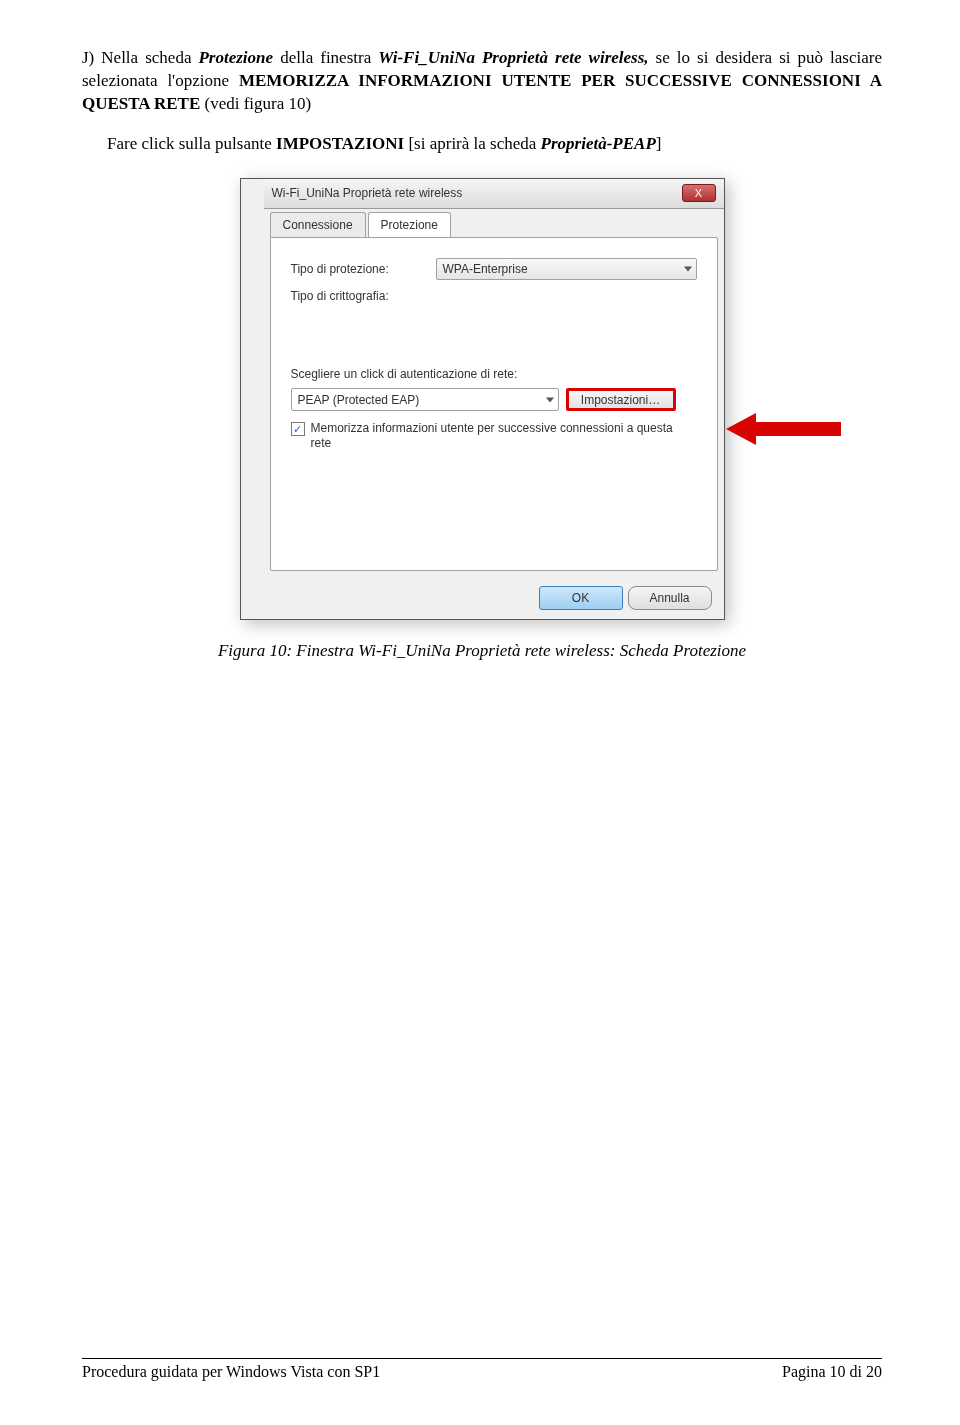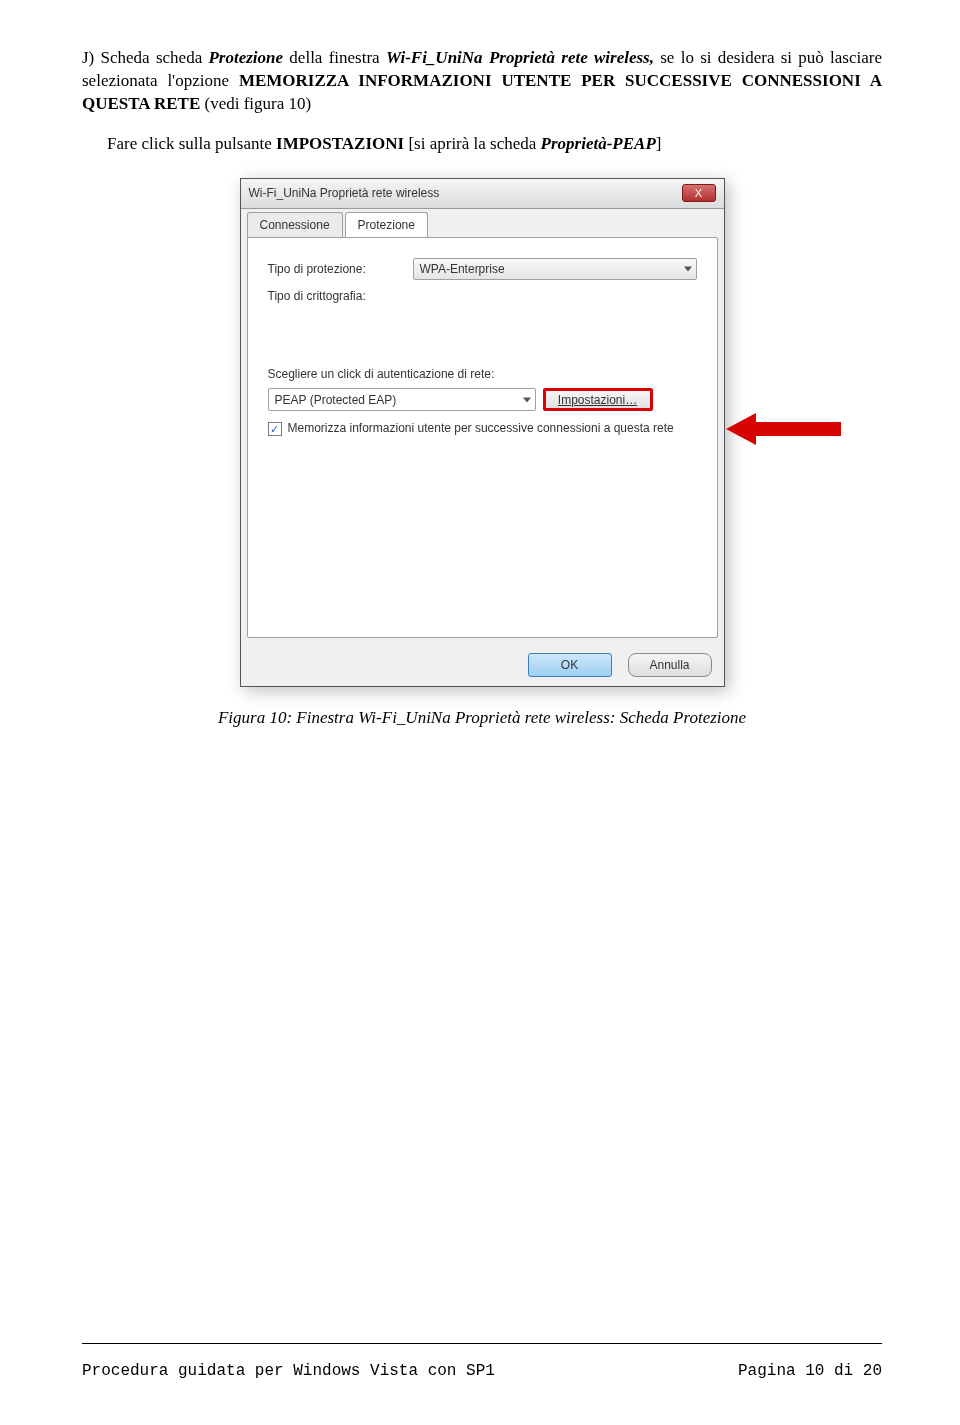--- a/index.html
+++ b/index.html
@@ -17,30 +17,31 @@
   }
   .body-text { text-align: justify; margin-bottom: 14px; }
   .body-text2 { margin-left: 25px; margin-bottom: 22px; }
   .italic { font-style: italic; }
   .bold { font-weight: bold; }
   .caps { text-transform: uppercase; }
 
   .fig-wrap { position: relative; width: 485px; margin: 0 auto; }
   .dialog {
     width: 485px;
-    height: 509px;
+    height: 442px;
     background: #f0f0f0;
     border: 1px solid #555;
     box-shadow: 4px 4px 16px rgba(0,0,0,0.25);
     font-family: Tahoma, Arial, sans-serif;
     font-size: 12px;
     color: #333;
     position: relative;
     display: flex;
     flex-direction: column;
+    padding-left: 23px;
   }
   .titlebar {
     height: 30px;
     background: linear-gradient(#f5f5f5, #dcdcdc);
     display: flex;
     align-items: center;
     padding: 0 8px;
     border-bottom: 1px solid #999;
   }
   .titlebar-text { font-size: 12px; color: #333; flex: 1; }
@@ -120,38 +121,37 @@
     border-top: 5px solid #555;
   }
   .impost-btn {
     height: 23px;
     width: 110px;
     border: 3px solid #d80303;
     background: linear-gradient(#f7f7f7,#e1e1e1);
     display: flex; align-items: center; justify-content: center;
     font-size: 12px;
     border-radius: 2px;
-    text-decoration: underline;
   }
   .cb-row { display: flex; gap: 6px; margin-top: 10px; align-items: flex-start; }
   .cb {
     width: 14px; height: 14px;
     border: 1px solid #7a7a7a;
     background: #fff;
     display: flex; align-items: center; justify-content: center;
     flex-shrink: 0; margin-top: 1px;
   }
   .cb .ck { font-size: 11px; color: #2a55d8; line-height: 1; }
   .cb-text { line-height: 1.2; }
   .dlg-buttons {
     height: 42px;
     display: flex;
     align-items: center;
     justify-content: flex-end;
-    gap: 16px;
+    gap: 5px;
     padding: 0 12px;
     margin-left: 28px;
   }
   .btn {
     height: 24px; min-width: 84px;
     border: 1px solid #8a8a8a;
     border-radius: 3px;
     display: flex; align-items: center; justify-content: center;
     font-size: 12px;
     padding: 0 10px;
@@ -170,30 +170,30 @@
   .fig-caption {
     text-align: center;
     font-style: italic;
     margin-top: 20px;
   }
   .footer {
     position: absolute;
     left: 82px; right: 78px; bottom: 42px;
     border-top: 1px solid #000;
     display: flex; justify-content: space-between;
-    padding-top: 17px;
-    font-family: Liberation Mono, monospace;
+    padding-top: 2px;
+    font-family: Liberation Serif, serif;
     font-size: 16px;
   }
 </style>
 </head>
 <body>
 
 <p class="body-text">
-  <span>J) Scheda scheda </span><span class="bold italic">Protezione</span><span> della finestra </span><span class="bold italic">Wi-Fi_UniNa Proprietà rete wireless,</span><span> se lo si desidera si può lasciare selezionata l'opzione </span><span class="bold caps">MEMORIZZA INFORMAZIONI UTENTE PER SUCCESSIVE CONNESSIONI A QUESTA RETE</span><span> (vedi figura 10)</span>
+  <span>J) Nella scheda </span><span class="bold italic">Protezione</span><span> della finestra </span><span class="bold italic">Wi-Fi_UniNa Proprietà rete wireless,</span><span> se lo si desidera si può lasciare selezionata l'opzione </span><span class="bold caps">MEMORIZZA INFORMAZIONI UTENTE PER SUCCESSIVE CONNESSIONI A QUESTA RETE</span><span> (vedi figura 10)</span>
 </p>
 
 <p class="body-text2">
   <span>Fare click sulla pulsante </span><span class="bold">IMPOSTAZIONI</span><span> [si aprirà la scheda </span><span class="bold italic">Proprietà-PEAP</span><span>]</span>
 </p>
 
 <div class="fig-wrap">
   <div class="dialog">
     <div class="titlebar">
       <span class="titlebar-text">Wi-Fi_UniNa Proprietà rete wireless</span>

